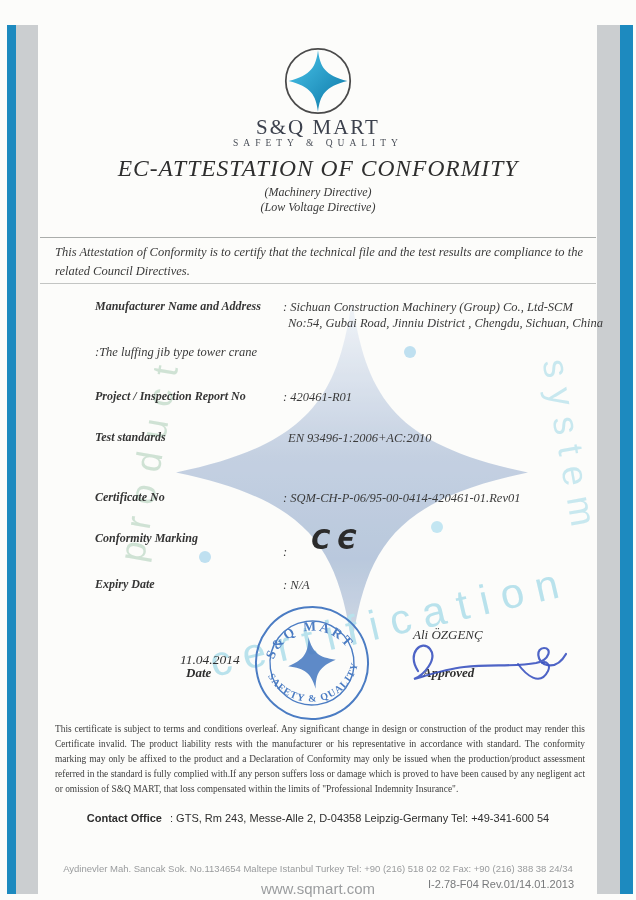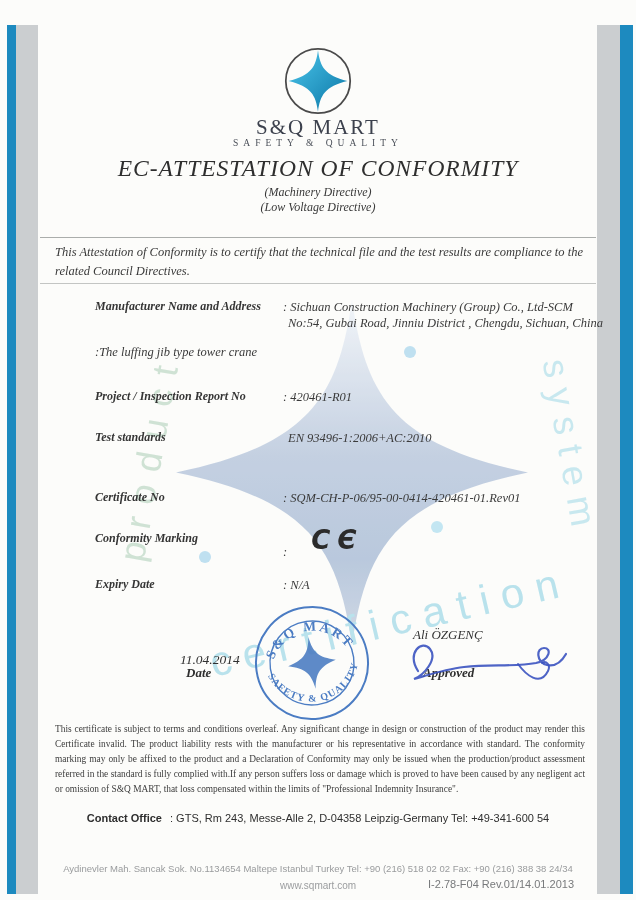--- a/index.html
+++ b/index.html
@@ -53,21 +53,21 @@
   .signature{position:absolute;left:398px;top:631px;z-index:4;}
   
   .fineprint{position:absolute;left:55px;width:530px;top:722px;font-size:9.4px;
              line-height:1.6;text-align:justify;color:#3d3d3d;z-index:2;}
   .contact{position:absolute;left:40px;right:40px;top:812px;text-align:center;
            font-family:"Liberation Sans",sans-serif;font-size:11px;color:#2e2e2e;z-index:2;}
   .contact b{margin-right:8px;}
   .addr{position:absolute;left:40px;right:40px;top:863px;text-align:center;
         font-family:"Liberation Sans",sans-serif;font-size:9.5px;color:#999b9d;}
   .site{position:absolute;left:40px;right:40px;top:880px;text-align:center;
-        font-family:"Liberation Sans",sans-serif;font-size:10px;color:#9b9d9f;}
+        font-family:"Liberation Sans",sans-serif;font-size:15px;color:#9b9d9f;}
   .docref{position:absolute;right:62px;top:878px;font-family:"Liberation Sans",sans-serif;
         font-size:11px;color:#77797b;}
 </style>
 </head>
 <body>
 
 <div class="page">
 
   <div class="bar blue-l"></div>
   <div class="bar gray-l"></div>

